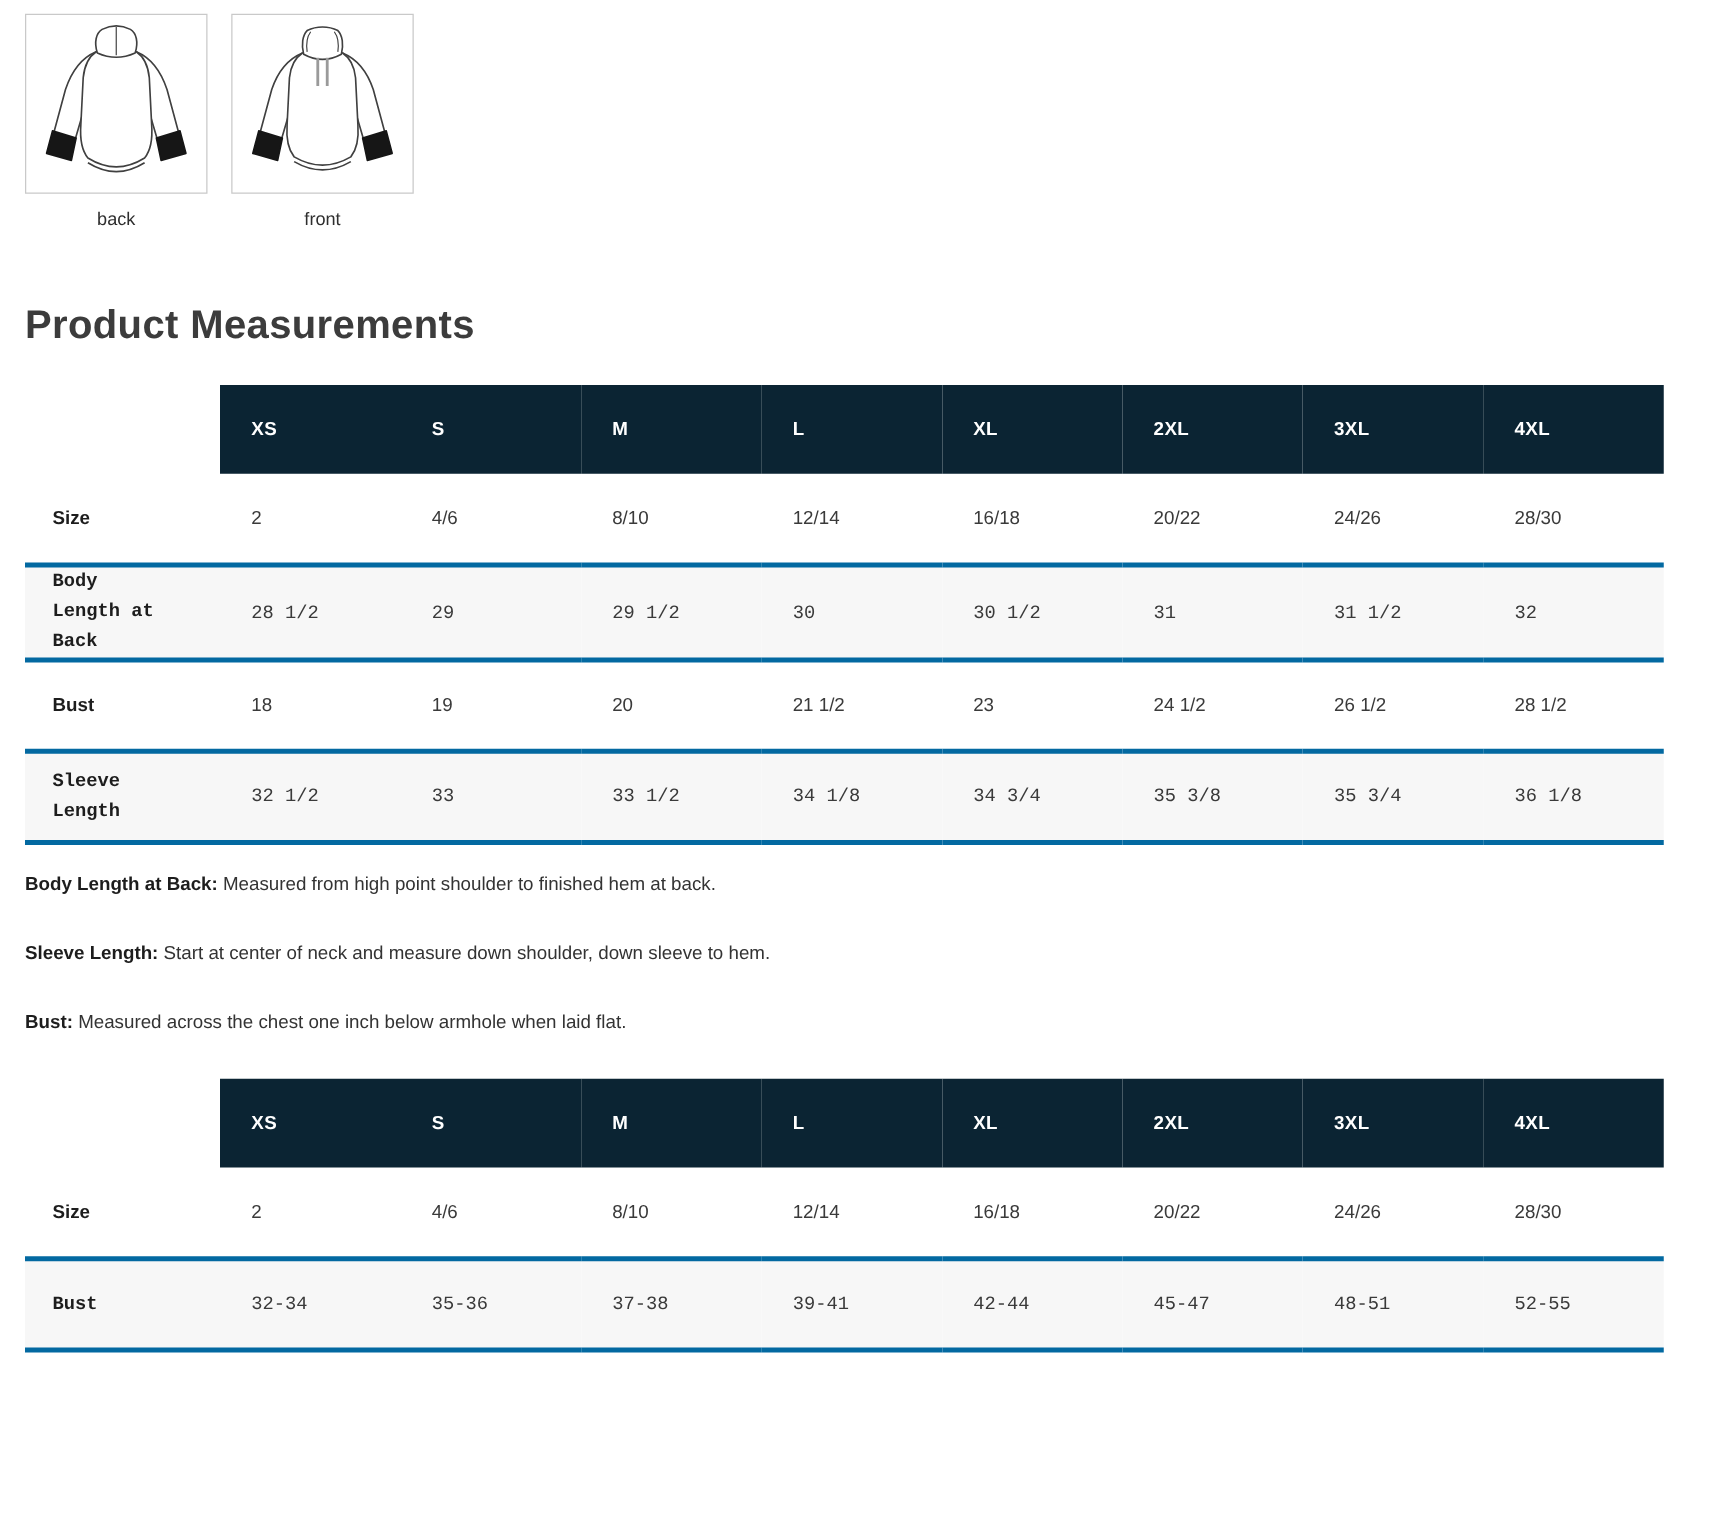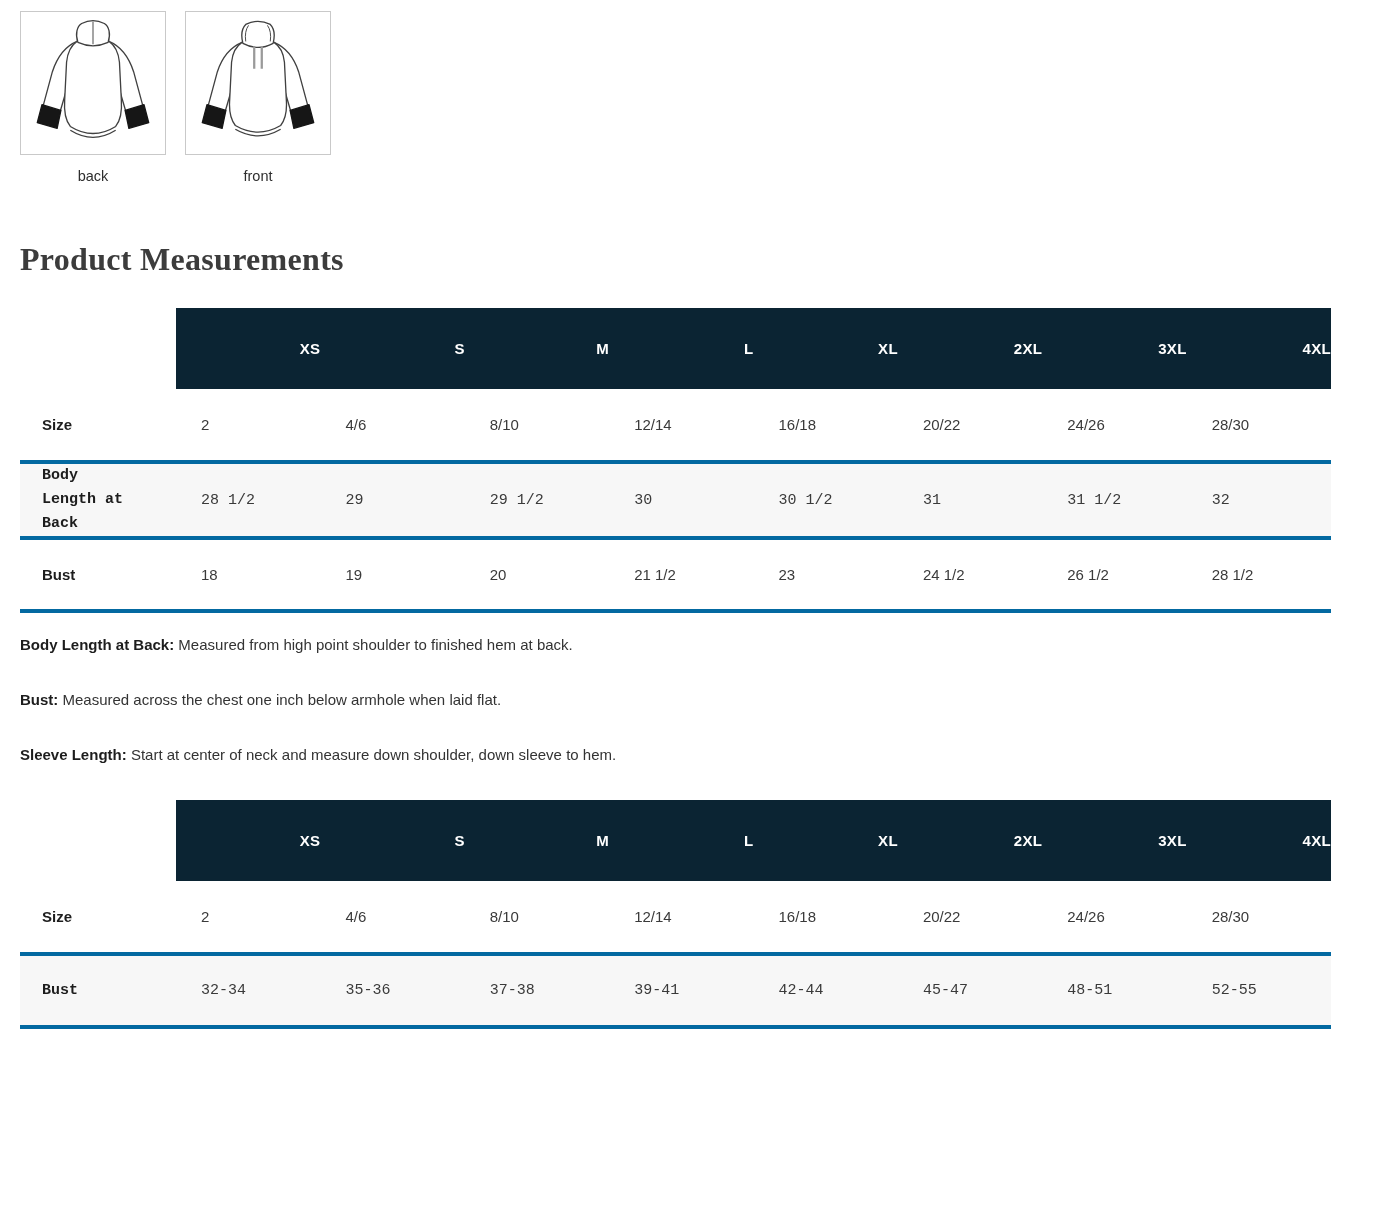--- a/index.html
+++ b/index.html
@@ -22,37 +22,37 @@
     display:flex; align-items:center; justify-content:center;
   }
   .thumb-frame svg { display:block; }
   .thumb-label {
     margin-top:13px; text-align:center;
     font-size:14.5px; color:#2e2e2e;
   }
 
   
   .serif-title {
-    font-family:Liberation Serif, serif;
+    font-family:Liberation Sans, sans-serif;
     font-size:32px; font-weight:600;
     color:#3c3c3c; letter-spacing:0.3px;
   }
   .pm-title { margin-top:57px; }
   .sc-title { margin-top:34px; }
 
   
   table.size-table {
     border-collapse:collapse; table-layout:fixed;
     width:1311px; margin-top:30px;
   }
   table.size-table thead th {
     background:var(--header-bg);
     color:#fff; font-size:15px; font-weight:700;
-    letter-spacing:0.3px; text-align:right;
-    height:81px; padding:0 0 0 25px;
+    letter-spacing:0.3px; text-align:left;
+    height:71px; padding:0 0 0 25px;
   }
   table.size-table thead th.label-col { background:transparent; }
   table.size-table tbody tr { border-bottom:4px solid #0369a1; }
   table.size-table tbody tr.alt { background:var(--alt-bg);font-family:Liberation Mono, monospace; }
   table.size-table tbody th {
     text-align:left; font-size:15px; font-weight:700;
     color:#1d1d1d; padding:0 40px 0 22px;
     height:73px; vertical-align:middle; line-height:1.6;
   }
   table.size-table tbody td {
@@ -163,35 +163,46 @@
           <th>Bust</th>
           <td>18</td>
           <td>19</td>
           <td>20</td>
           <td>21 1/2</td>
           <td>23</td>
           <td>24 1/2</td>
           <td>26 1/2</td>
           <td>28 1/2</td>
         </tr>
+        <tr class="alt">
+          <th>Sleeve Length</th>
+          <td>32 1/2</td>
+          <td>33</td>
+          <td>33 1/2</td>
+          <td>34 1/8</td>
+          <td>34 3/4</td>
+          <td>35 3/8</td>
+          <td>35 3/4</td>
+          <td>36 1/8</td>
+        </tr>
       </tbody>
     </table>
 
   <div class="notes">
     <p class="note">
       <b>Body Length at Back:</b>
       <span>Measured from high point shoulder to finished hem at back.</span>
     </p>
     <p class="note">
+      <b>Sleeve Length:</b>
+      <span>Start at center of neck and measure down shoulder, down sleeve to hem.</span>
+    </p>
+    <p class="note">
       <b>Bust:</b>
       <span>Measured across the chest one inch below armhole when laid flat.</span>
-    </p>
-    <p class="note">
-      <b>Sleeve Length:</b>
-      <span>Start at center of neck and measure down shoulder, down sleeve to hem.</span>
     </p>
   </div>
 
 
   <table class="size-table">
       <colgroup>
         <col style="width: 156px;">
         <col>
         <col>
         <col>

